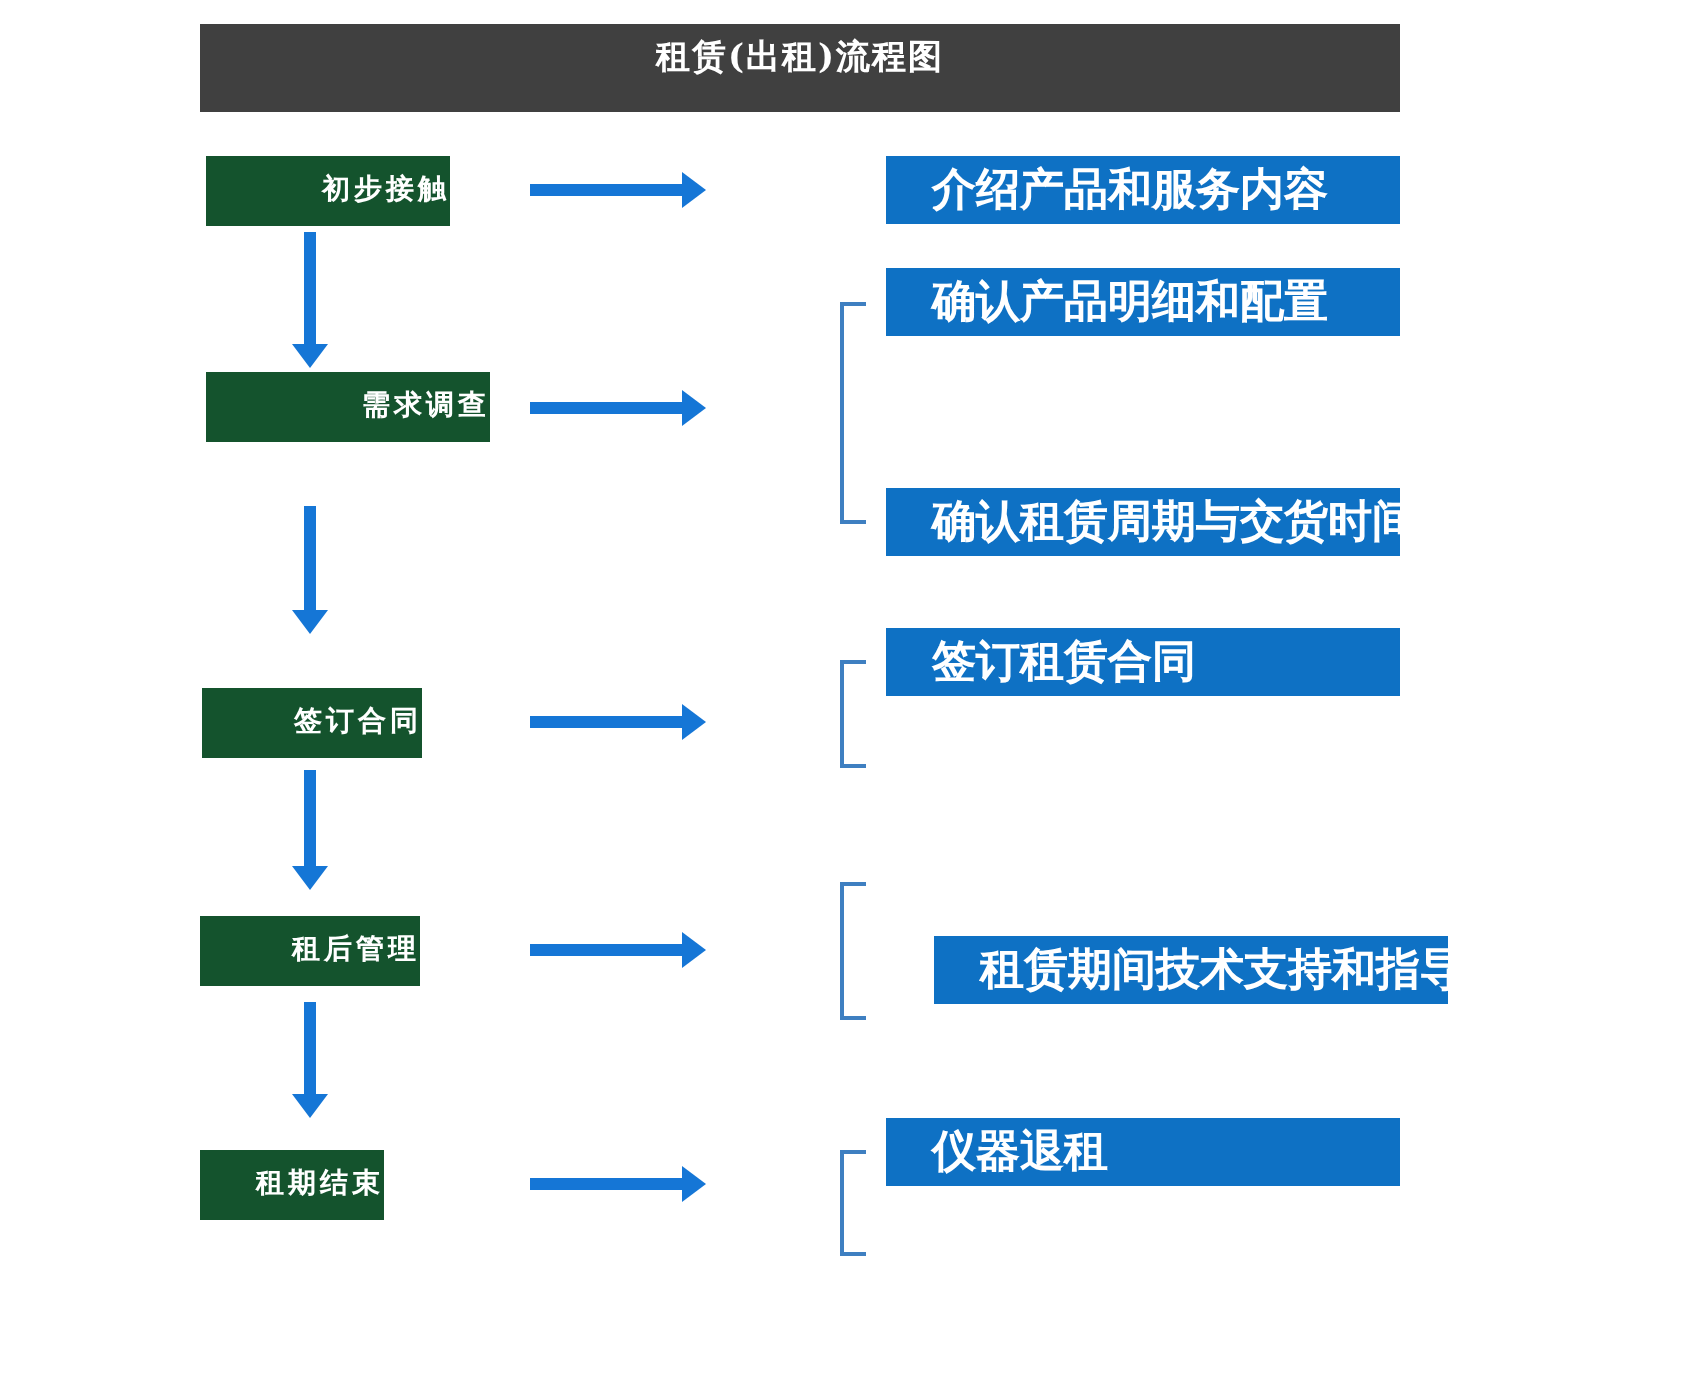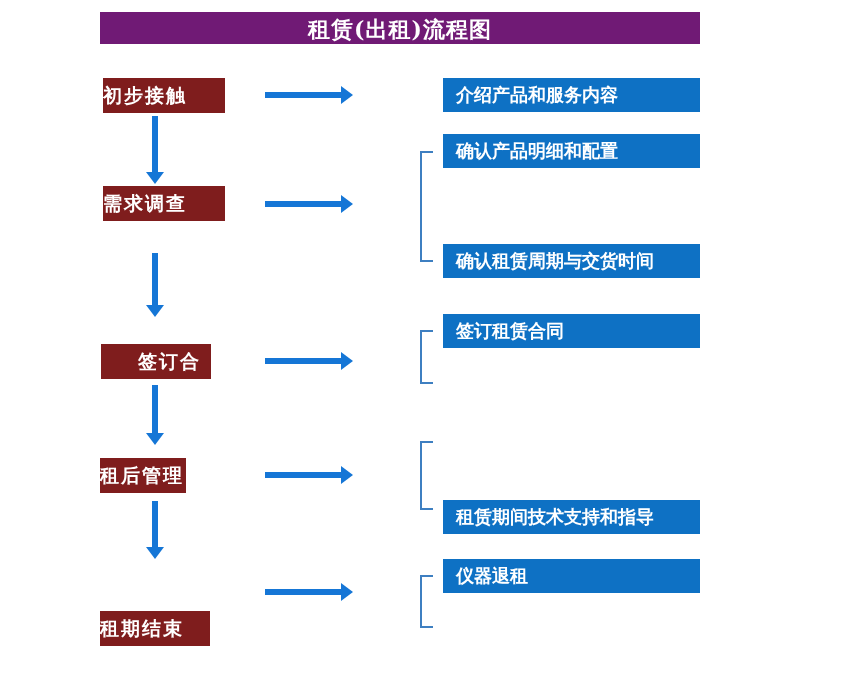--- a/index.html
+++ b/index.html
@@ -11,53 +11,53 @@
   }
   #canvas {
     position: absolute; left: 0; top: 0;
     width: 844px; height: 688px;
     background: #ffffff; overflow: hidden;
   }
 
   
   .title-bar {
     position: absolute; left: 100px; top: 12px;
-    width: 600px; height: 32px;
-    background: #701a75;
-    color: #ffffff; font-weight: bold; font-size: 22px;
+    width: 600px; height: 44px;
+    background: #404040;
+    color: #ffffff; font-weight: bold; font-size: 17px;
     text-align: center; line-height: 34px;
     letter-spacing: 1px;
   }
 
   
   .step-box {
     position: absolute; height: 35px;
-    background: #7f1d1d;
-    color: #ffffff; font-weight: bold; font-size: 19px;
-    text-align: left; line-height: 35px;
+    background: #14532d;
+    color: #ffffff; font-weight: bold; font-size: 14px;
+    text-align: right; line-height: 35px;
     letter-spacing: 2px;
   }
   #s1 { left: 103px; top: 78px;  width: 122px; }
-  #s2 { left: 103px; top: 186px; width: 122px; }
+  #s2 { left: 103px; top: 186px; width: 142px; }
   #s3 { left: 101px; top: 344px; width: 110px; padding-left: 37px; }
-  #s4 { left: 100px; top: 458px; width: 86px; }
-  #s5 { left: 100px; top: 575px; width: 110px; margin-top: 36px; }
+  #s4 { left: 100px; top: 458px; width: 110px; }
+  #s5 { left: 100px; top: 575px; width: 92px; }
 
   
   .rbox {
     position: absolute; left: 443px; width: 257px; height: 34px;
     background: #0E71C4;
-    color: #ffffff; font-weight: bold; font-size: 18px;
-    line-height: 34px; padding-left: 13px;
+    color: #ffffff; font-weight: bold; font-size: 22px;
+    line-height: 34px; padding-left: 23px;
     white-space: nowrap;
   }
   #r1a { top: 78px; }
   #r2a { top: 134px; } #r2b { top: 187px; } #r2c { top: 244px; }
   #r3a { top: 314px; } #r3b { top: 366px; }
-  #r4a { top: 425px; } #r4b { top: 500px; }
+  #r4a { top: 425px; } #r4b { top: 468px; margin-left: 24px; }
   #r5a { top: 559px; } #r5b { top: 610px; }
 
   
   .varrow { position: absolute; width: 18px; }
   .varrow::before {
     content: ""; position: absolute;
     left: 6px; top: 0; bottom: 11px; width: 6px;
     background: #1576D6;
   }
   .varrow::after {

